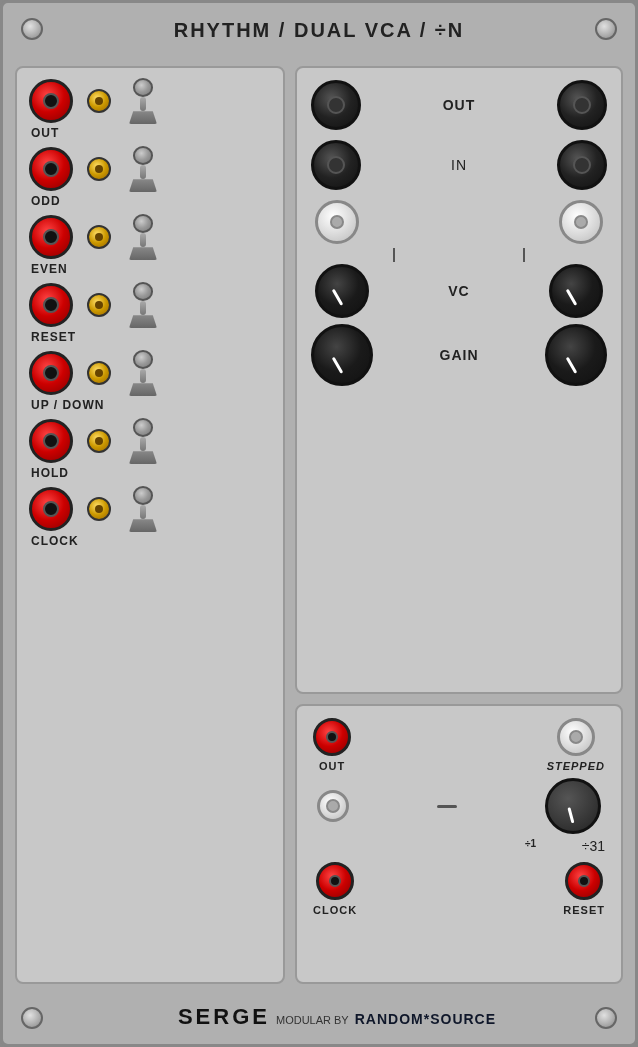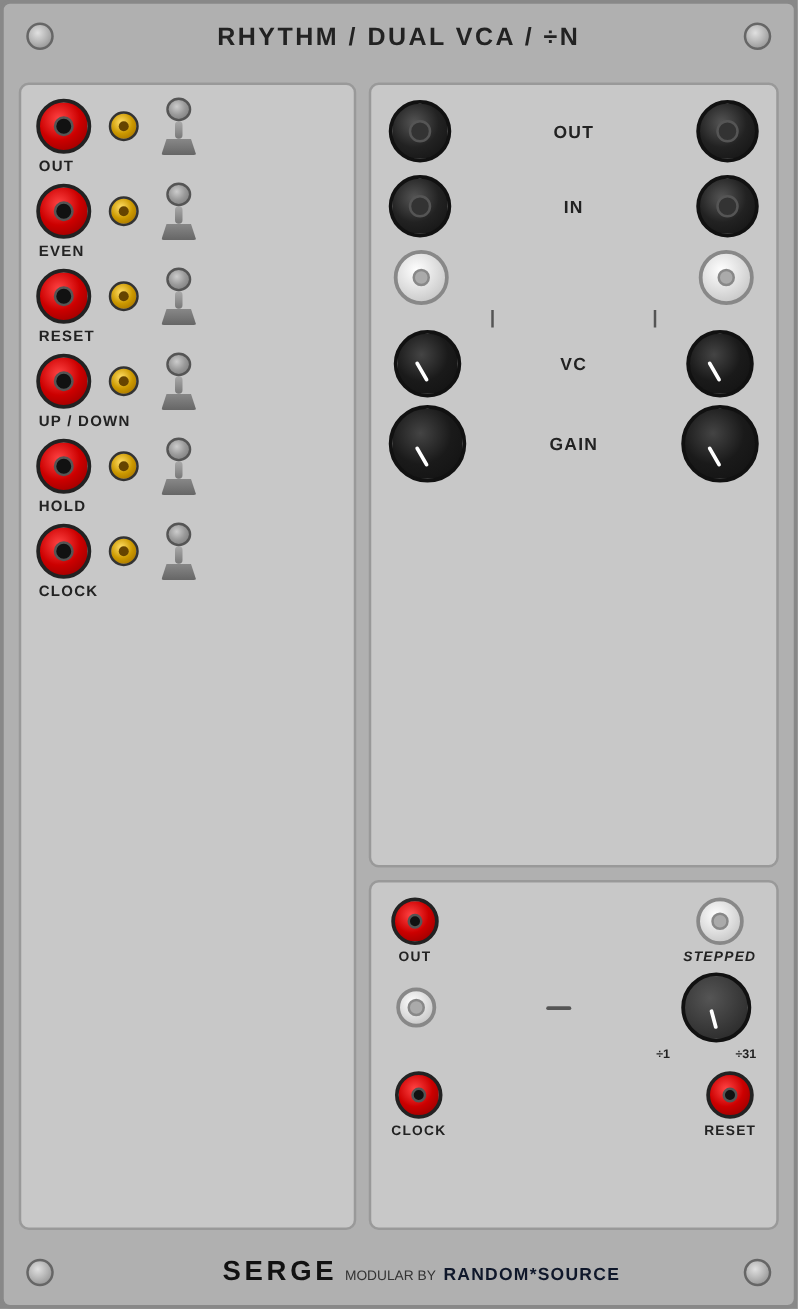--- a/index.html
+++ b/index.html
@@ -364,104 +364,120 @@
           </div>
           <div class="toggle">
             <div class="toggle-body"></div>
             <div class="toggle-stem"></div>
             <div class="toggle-base"></div>
           </div>
         </div>
         <span class="row-label">OUT</span>
       </div>
 
-
       <div class="row-item">
         <div class="row-controls">
           <div class="jack-red">
             <div class="jack-red-inner"></div>
           </div>
           <div class="jack-gold">
             <div class="jack-gold-inner"></div>
           </div>
           <div class="toggle">
             <div class="toggle-body"></div>
             <div class="toggle-stem"></div>
             <div class="toggle-base"></div>
           </div>
         </div>
-        <span class="row-label">EVEN</span>
-      </div>
-
+        <span class="row-label">ODD</span>
+      </div>
 
       <div class="row-item">
         <div class="row-controls">
           <div class="jack-red">
             <div class="jack-red-inner"></div>
           </div>
           <div class="jack-gold">
             <div class="jack-gold-inner"></div>
           </div>
           <div class="toggle">
             <div class="toggle-body"></div>
             <div class="toggle-stem"></div>
             <div class="toggle-base"></div>
           </div>
         </div>
-        <span class="row-label">RESET</span>
-      </div>
+        <span class="row-label">EVEN</span>
+      </div>
+
 
       <div class="row-item">
         <div class="row-controls">
           <div class="jack-red">
             <div class="jack-red-inner"></div>
           </div>
           <div class="jack-gold">
             <div class="jack-gold-inner"></div>
           </div>
           <div class="toggle">
             <div class="toggle-body"></div>
             <div class="toggle-stem"></div>
             <div class="toggle-base"></div>
           </div>
         </div>
-        <span class="row-label">UP / DOWN</span>
+        <span class="row-label">RESET</span>
       </div>
 
       <div class="row-item">
         <div class="row-controls">
           <div class="jack-red">
             <div class="jack-red-inner"></div>
           </div>
           <div class="jack-gold">
             <div class="jack-gold-inner"></div>
           </div>
           <div class="toggle">
             <div class="toggle-body"></div>
             <div class="toggle-stem"></div>
             <div class="toggle-base"></div>
           </div>
         </div>
-        <span class="row-label">HOLD</span>
+        <span class="row-label">UP / DOWN</span>
       </div>
 
       <div class="row-item">
         <div class="row-controls">
           <div class="jack-red">
             <div class="jack-red-inner"></div>
           </div>
           <div class="jack-gold">
             <div class="jack-gold-inner"></div>
           </div>
           <div class="toggle">
             <div class="toggle-body"></div>
             <div class="toggle-stem"></div>
             <div class="toggle-base"></div>
           </div>
         </div>
+        <span class="row-label">HOLD</span>
+      </div>
+
+      <div class="row-item">
+        <div class="row-controls">
+          <div class="jack-red">
+            <div class="jack-red-inner"></div>
+          </div>
+          <div class="jack-gold">
+            <div class="jack-gold-inner"></div>
+          </div>
+          <div class="toggle">
+            <div class="toggle-body"></div>
+            <div class="toggle-stem"></div>
+            <div class="toggle-base"></div>
+          </div>
+        </div>
         <span class="row-label">CLOCK</span>
       </div>
 
     </div>
 
     <div class="right-panels">
 
       <div class="right-panel-top">
 
         <div style="display:flex; align-items:center; justify-content:space-between; margin-bottom:10px; padding:0 4px;">
@@ -471,21 +487,21 @@
           <span style="font-size:14px;font-weight:bold;letter-spacing:1px;color:#222;">OUT</span>
           <div class="jack-black">
             <div class="jack-black-inner"></div>
           </div>
         </div>
 
         <div style="display:flex; align-items:center; justify-content:space-between; margin-bottom:10px; padding:0 4px;">
           <div class="jack-black">
             <div class="jack-black-inner"></div>
           </div>
-          <span style="font-size:14px;font-weight:bold;letter-spacing:1px;color:#222;">IN</span>
+          <span style="font-size:14px;font-weight:normal;letter-spacing:1px;color:#222;">IN</span>
           <div class="jack-black">
             <div class="jack-black-inner"></div>
           </div>
         </div>
 
         <div style="display:flex; align-items:center; justify-content:space-between; margin-bottom:4px; padding:0 8px;">
           <div class="jack-white">
             <div class="jack-white-inner"></div>
           </div>
           <div style="width:40px;"></div>
@@ -543,21 +559,21 @@
           </div>
           <div class="dash-line"></div>
           <div class="knob-divN">
             <div class="knob-divN-mark"></div>
           </div>
         </div>
 
         <div style="display:flex; justify-content:flex-end; padding:0 6px; margin-bottom:8px;">
           <div style="display:flex; justify-content:space-between; width:80px;">
             <span style="font-size:10px;font-weight:bold;color:#222;">÷1</span>
-            <span style="font-size:10px;font-weight:bold;color:#222;">÷31</span>
+            <span style="font-size:14px;font-weight:normal;color:#222;">÷31</span>
           </div>
         </div>
 
         <div style="display:flex; align-items:center; justify-content:space-between; padding:0 6px;">
           <div style="display:flex;flex-direction:column;align-items:center;gap:4px;">
             <div class="jack-red-sm">
               <div class="jack-red-sm-inner"></div>
             </div>
             <span style="font-size:11px;font-weight:bold;letter-spacing:1px;color:#222;">CLOCK</span>
           </div>

